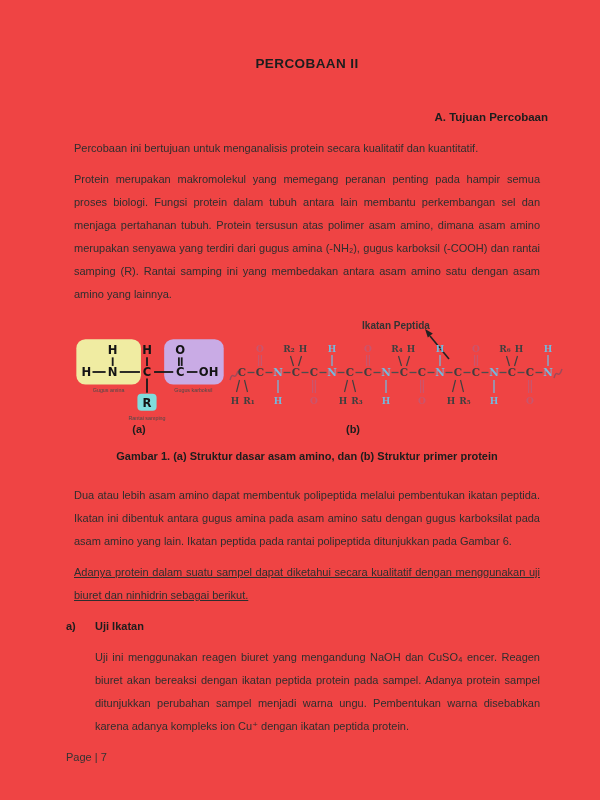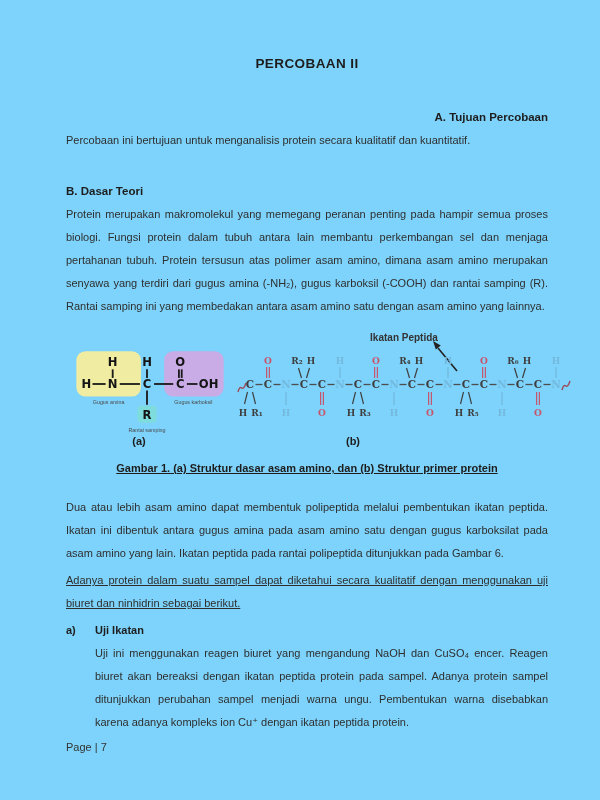--- a/index.html
+++ b/index.html
@@ -1,34 +1,34 @@
 <!DOCTYPE html>
 <html><head>
 <meta charset="utf-8">
 <style>
   html,body{margin:0;padding:0;background:#ffffff;}
   .page{
-    width:600px;height:800px;background:#7dd3fc;overflow:hidden;position:relative;
+    width:600px;height:800px;background:#ef4444;overflow:hidden;position:relative;
     font-family:"Liberation Sans","DejaVu Sans",sans-serif;color:#2e2e2e;
   }
   .content{padding:56px 52px 0 66px;}
   .doc-title{font-size:13.5px;font-weight:700;color:#1d1d1d;text-align:center;
     letter-spacing:.4px;margin:0 0 14px 0;line-height:16px;}
   .sec-head{font-size:11.5px;font-weight:700;color:#1d1d1d;margin:0;line-height:23px;}
-  p{margin:0;font-size:11px;line-height:23px;}
+  p{margin:8px;font-size:11px;line-height:23px;}
   .just{text-align:justify;}
   .mt-a-head{margin-top:34px;text-align:right;}
   .mt-b-head{margin-top:28px;}
   .figure-row{display:flex;align-items:flex-start;margin-top:8px;}
   .fig-a{width:162px;flex:0 0 auto;margin-top:4px;}
-  .fig-b{flex:1;margin-left:8px;}
+  .fig-b{flex:1;margin-left:0;}
   .fig-labels{display:flex;margin-top:-10px;font-weight:700;font-size:11px;line-height:16px;color:#1d1d1d;}
   .fig-labels .la{width:162px;text-align:center;padding-right:16px;box-sizing:border-box;}
   .fig-labels .lb{flex:1;text-align:center;padding-right:70px;box-sizing:border-box;}
-  .caption{font-weight:700;text-align:center;margin-top:8px;font-size:11px;color:#1d1d1d;text-decoration:underline;}
+  .caption{font-weight:700;text-align:center;margin-top:8px;font-size:11px;color:#1d1d1d;}
   .p-after-caption{margin-top:16px;}
   .p-gap{margin-top:4px;text-decoration:underline;}
   .item-head{display:flex;margin-top:4px;}
   .item-marker{width:29px;flex:0 0 auto;font-weight:700;font-size:11px;line-height:23px;color:#1d1d1d;}
   .item-title{font-weight:700;font-size:11px;line-height:23px;color:#1d1d1d;}
   .item-body{margin-left:29px;}
   .footer{text-align:left;font-size:11px;color:#333;margin-top:2px;line-height:23px;}
   
   .aatom{font:700 11.5px "DejaVu Sans",sans-serif;fill:#141414;}
   .albl{font:400 5.3px "Liberation Sans",sans-serif;fill:#4a4a4a;}
@@ -42,21 +42,20 @@
 <body>
 
 <div class="page">
   <div class="content">
 
     <h1 class="doc-title">PERCOBAAN II</h1>
 
     <div class="sec-head mt-a-head">A. Tujuan Percobaan</div>
     <p>Percobaan ini bertujuan untuk menganalisis protein secara kualitatif dan kuantitatif.</p>
 
-    <div class="sec-head mt-b-head">B. Dasar Teori</div>
     <p class="just">Protein merupakan makromolekul yang memegang peranan penting pada hampir semua proses biologi. Fungsi protein dalam tubuh antara lain membantu perkembangan sel dan menjaga pertahanan tubuh. Protein tersusun atas polimer asam amino, dimana asam amino merupakan senyawa yang terdiri dari gugus amina (-NH₂), gugus karboksil (-COOH) dan rantai samping (R). Rantai samping ini yang membedakan antara asam amino satu dengan asam amino yang lainnya.</p>
 
     <div class="figure-row">
       <div class="fig-a">
         <svg viewBox="0 0 160 108" width="162" height="109">
           <rect x="10" y="21" width="64" height="45" rx="9" fill="#f0eca2"></rect>
           <rect x="97" y="21" width="59" height="45" rx="9" fill="#c9abe5"></rect>
           <rect x="70.5" y="75" width="19" height="17" rx="4" fill="#7fdcdc"></rect>
 
           <line class="bondA" x1="26" y1="53.5" x2="39" y2="53.5"></line>

